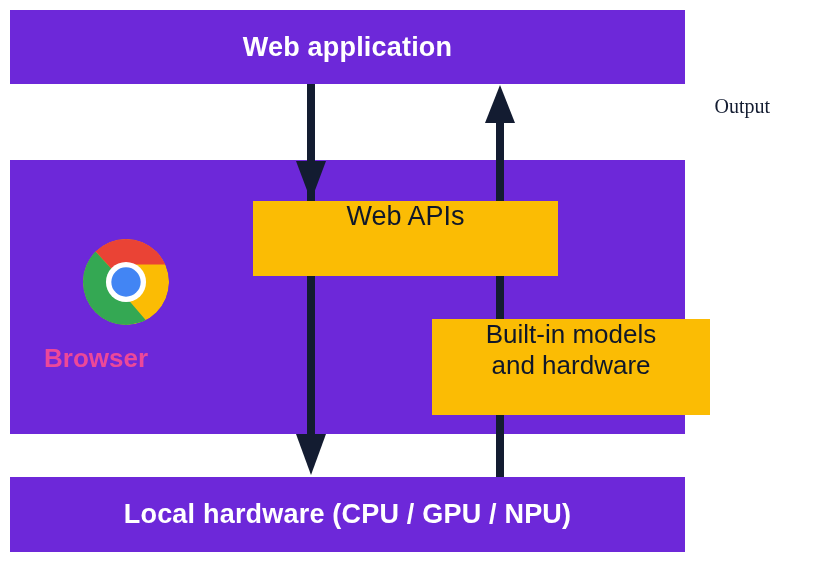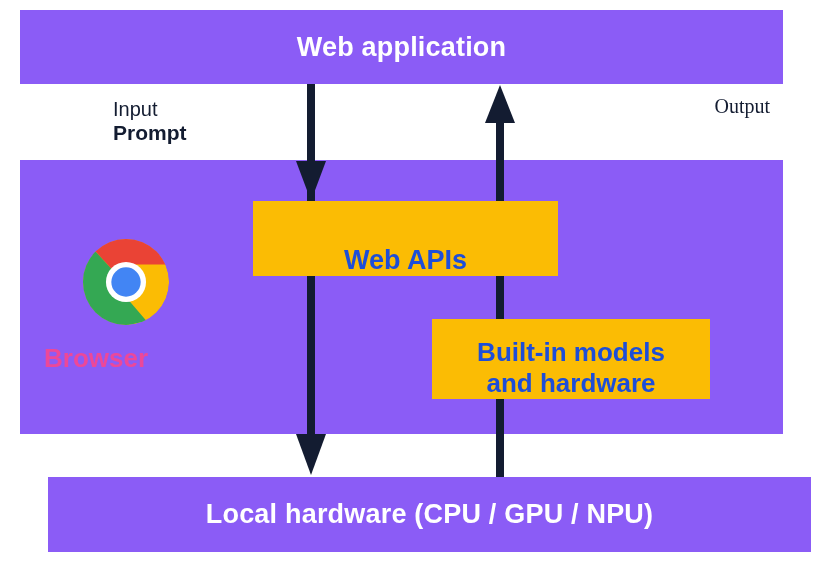--- a/index.html
+++ b/index.html
@@ -11,27 +11,27 @@
   .canvas {
     position: relative;
     width: 820px;
     height: 566px;
     background: #ffffff;
     overflow: hidden;
   }
   
   .band {
     position: absolute;
-    left: 20px;
-    width: 763px;
-    background: #8b5cf6;
+    left: 10px;
+    width: 675px;
+    background: #6d28d9;
   }
   .band-top    { top: 10px;  height: 74px;  z-index: 1; display: flex; align-items: center; justify-content: center; }
   .band-middle { top: 160px; height: 274px; z-index: 1; }
-  .band-bottom { top: 477px; height: 75px;  z-index: 1; display: flex; align-items: center; justify-content: center; margin-left: 28px; }
+  .band-bottom { top: 477px; height: 75px;  z-index: 1; display: flex; align-items: center; justify-content: center; }
 
   .band-title {
     color: #ffffff;
     font-size: 27px;
     font-weight: 700;
     letter-spacing: 0.2px;
   }
 
   
   .io-group {
@@ -52,30 +52,30 @@
     left: 0; top: 0;
     width: 820px; height: 566px;
     z-index: 2;
   }
 
   
   .ybox {
     position: absolute;
     z-index: 3;
     background: #fbbc04;
-    color: #1d4ed8;
-    font-weight: 700;
+    color: #0f172a;
+    font-weight: 400;
     display: flex;
     flex-direction: column;
     align-items: center;
-    justify-content: flex-end;
+    justify-content: flex-start;
     text-align: center;
   }
   .ybox-webapis  { left: 253px; top: 201px; width: 305px; height: 75px; font-size: 27px; }
-  .ybox-builtin  { left: 432px; top: 319px; width: 278px; height: 80px; font-size: 26px; line-height: 31px; }
+  .ybox-builtin  { left: 432px; top: 319px; width: 278px; height: 96px; font-size: 26px; line-height: 31px; }
 
   
   .chrome-logo {
     position: absolute;
     left: 82px; top: 238px;
     width: 88px; height: 88px;
     z-index: 3;
   }
   .browser-label {
     position: absolute;
@@ -96,24 +96,20 @@
   <div class="band band-top">
     <span class="band-title">Web application</span>
   </div>
 
   <div class="band band-middle"></div>
 
   <div class="band band-bottom">
     <span class="band-title">Local hardware (CPU / GPU / NPU)</span>
   </div>
 
-  <div class="io-group io-input">
-    <span class="caption">Input</span>
-    <span class="strong">Prompt</span>
-  </div>
   <div class="io-group io-output">
     <span class="caption">Output</span>
   </div>
 
   <svg class="arrows" viewBox="0 0 820 566" xmlns="http://www.w3.org/2000/svg">
     <g fill="#131c31">
       <rect x="307" y="84" width="8" height="352"></rect>
       <polygon points="296,161 326,161 311,201"></polygon>
       <polygon points="296,434 326,434 311,475"></polygon>
     </g>

